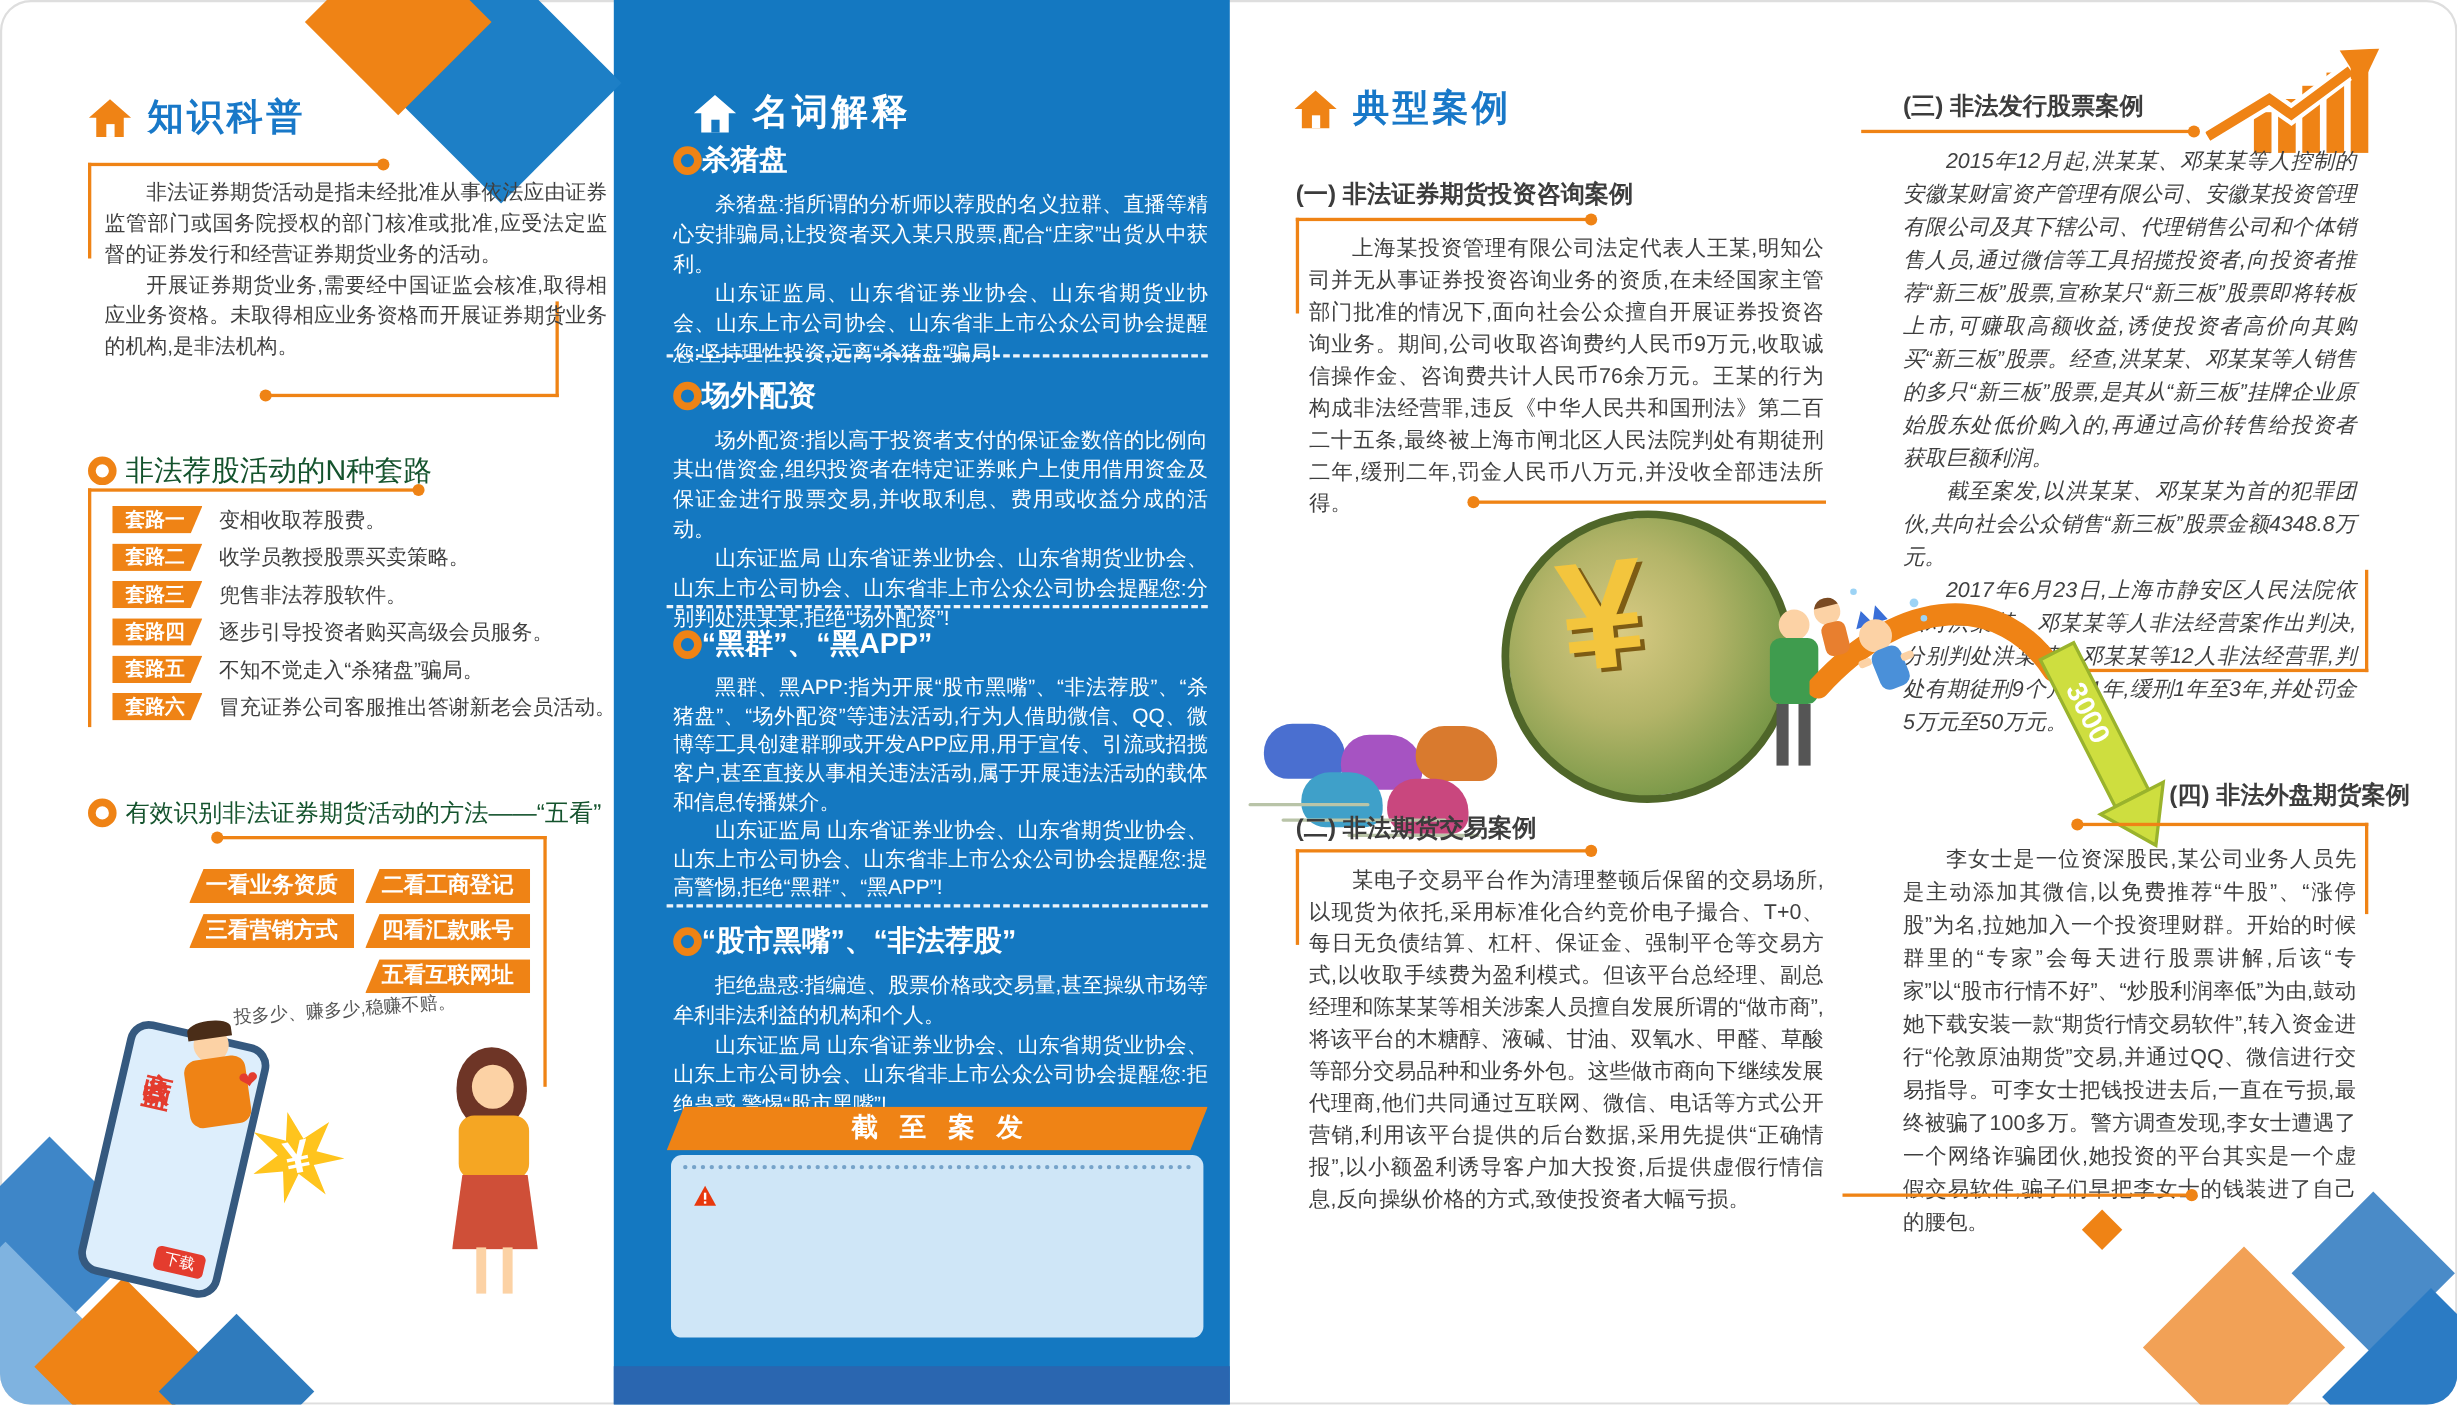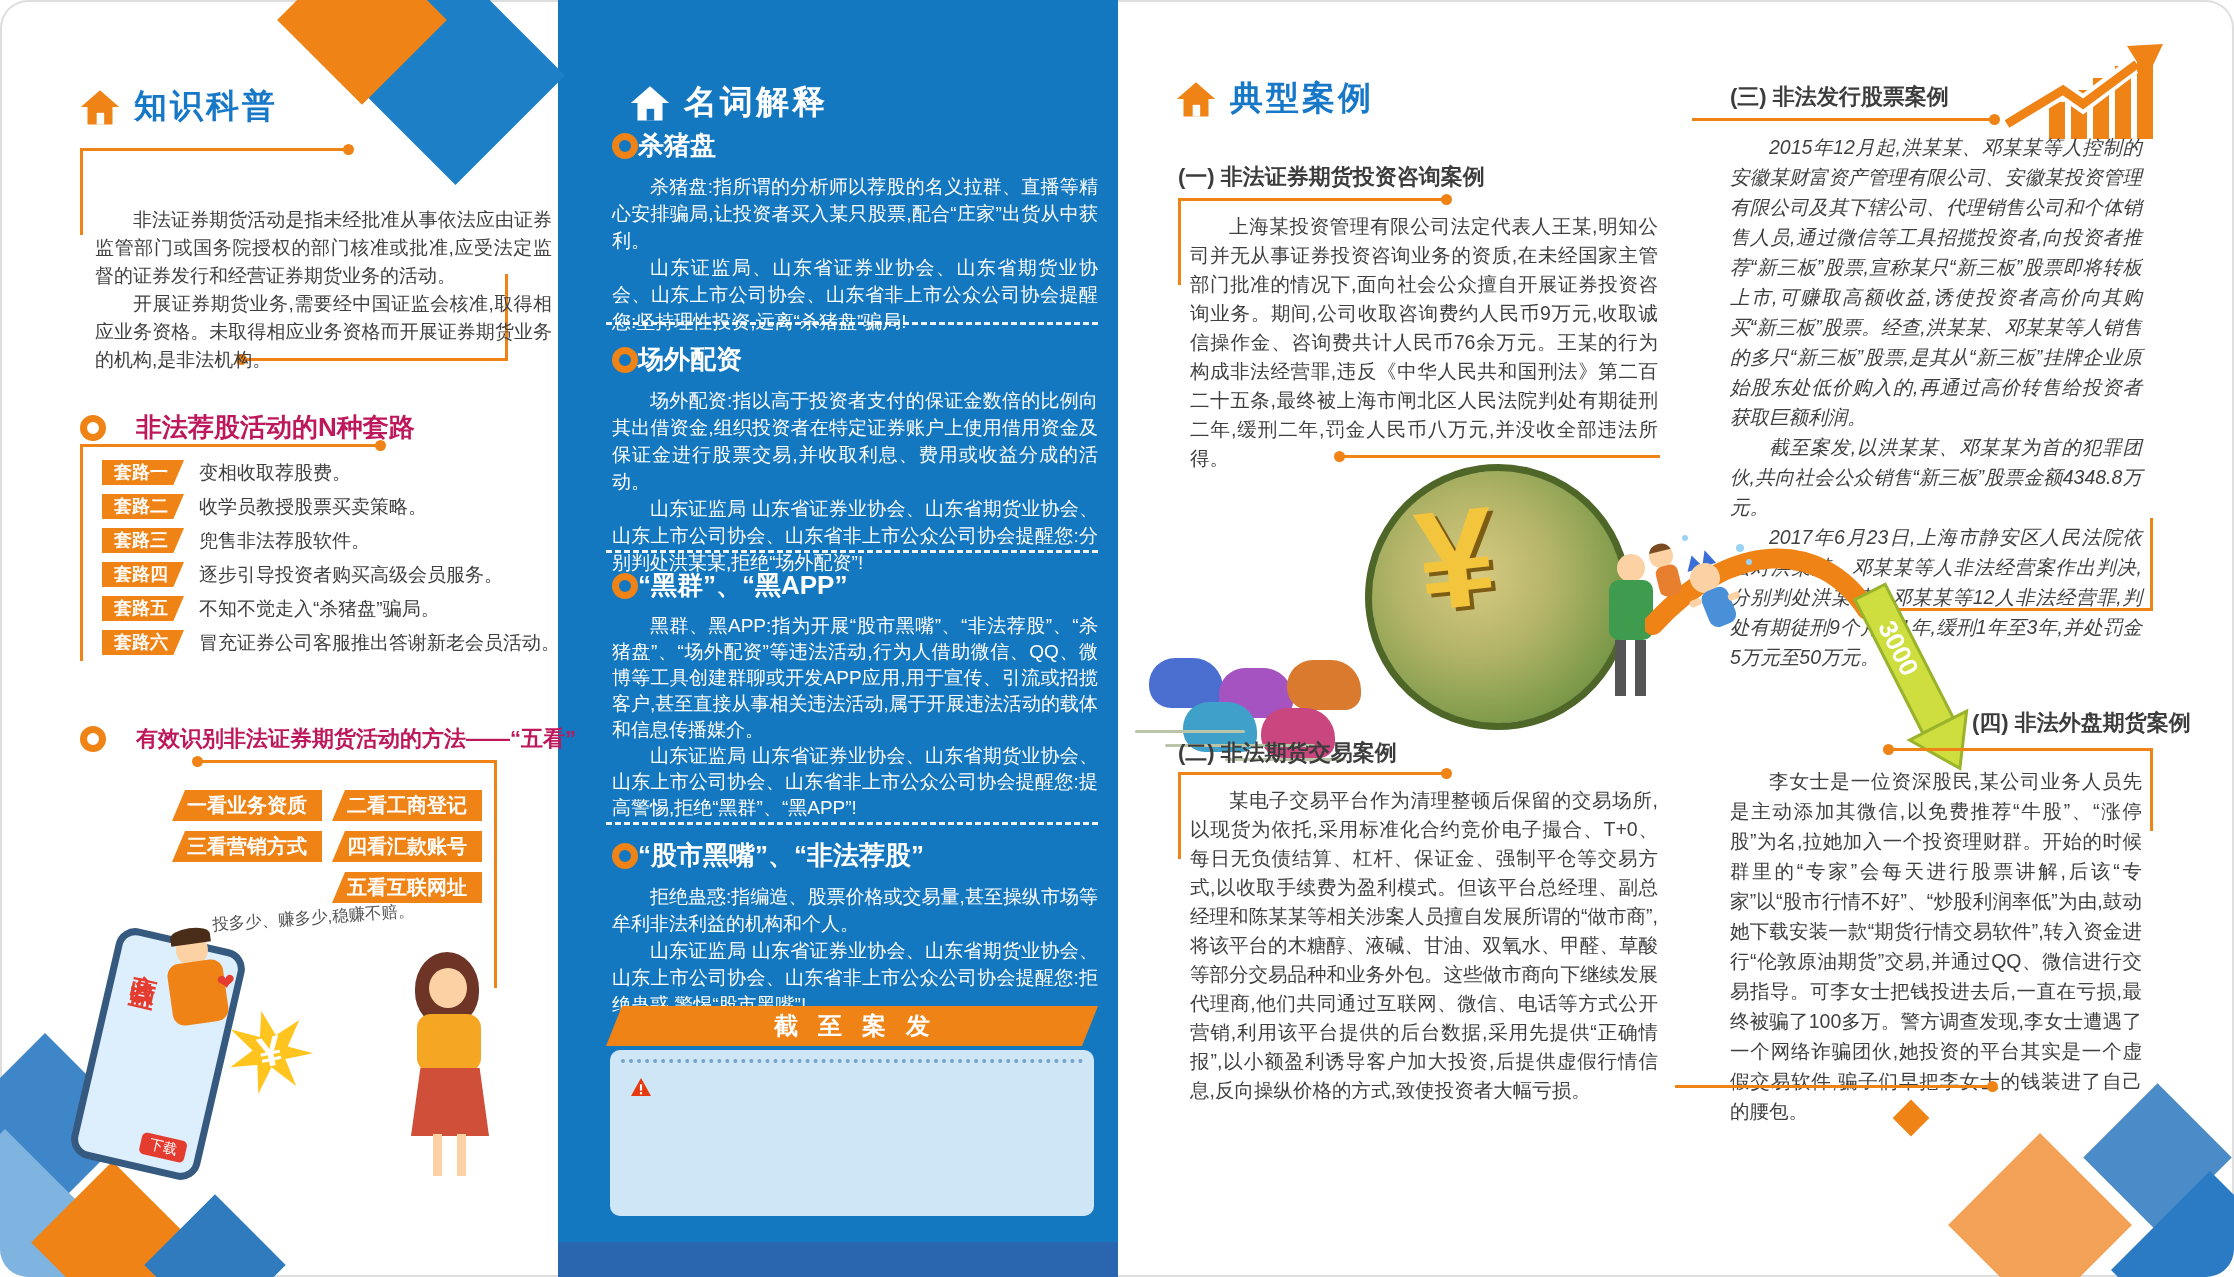--- a/index.html
+++ b/index.html
@@ -13,32 +13,32 @@
   .page{position:relative;width:2234px;height:1277px;background:#fff;
     border-radius:28px;overflow:hidden;box-shadow:inset 0 0 0 2px #dedede;}
   .abs{position:absolute;}
   .dec{position:absolute;transform:rotate(45deg);}
   
   .hdr{position:absolute;display:flex;align-items:center;gap:14px;}
   .hdr-t{font-size:33px;font-weight:bold;letter-spacing:3px;}
   .c-blue{color:var(--hblue);} .c-white{color:#fff;}
   
   .ring{width:12px;height:12px;border:7px solid var(--o);border-radius:50%;flex:none;}
-  .sec-title{position:absolute;display:flex;align-items:center;gap:30px;
-    font-weight:bold;color:#be185d;}
+  .sec-title{position:absolute;display:flex;align-items:center;gap:8px;
+    font-weight:normal;color:#14532d;}
   
   .br-tl{position:absolute;border-top:3px solid var(--o);border-left:3px solid var(--o);}
   .br-br{position:absolute;border-bottom:3px solid var(--o);border-right:3px solid var(--o);}
   .br-tr{position:absolute;border-top:3px solid var(--o);border-right:3px solid var(--o);}
   .br-rb{position:absolute;border-right:3px solid var(--o);border-bottom:3px solid var(--o);}
   .hline{position:absolute;height:3px;background:var(--o);}
   .vline{position:absolute;width:3px;background:var(--o);}
   .dot{position:absolute;width:11px;height:11px;border-radius:50%;background:var(--o);}
   
-  .body-text{position:absolute;color:var(--txt);text-align:justify;margin-top:44px;}
+  .body-text{position:absolute;color:var(--txt);text-align:justify;}
   .body-text p{margin:0;text-indent:2em;}
   
   .routine-row{display:flex;align-items:center;gap:15px;height:25px;}
   .routine-badge{background:var(--o);color:#fff;font-weight:bold;font-size:18px;
     line-height:25px;padding:0 16px 0 12px;clip-path:polygon(0 0,100% 0,87% 100%,0 100%);}
   .routine-text{font-size:19px;color:var(--txt);}
   .look-badge{background:var(--o);color:#fff;font-weight:bold;font-size:20px;
     width:150px;height:31px;line-height:31px;text-align:center;
     clip-path:polygon(13px 0,100% 0,100% 100%,0 100%);}
   

